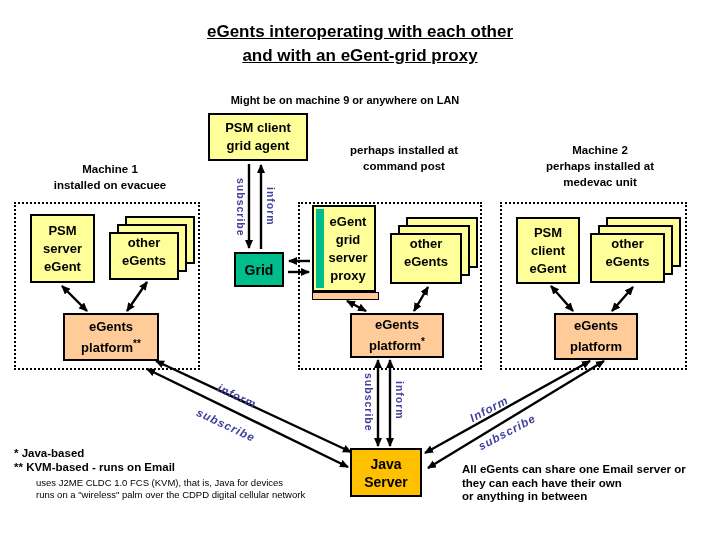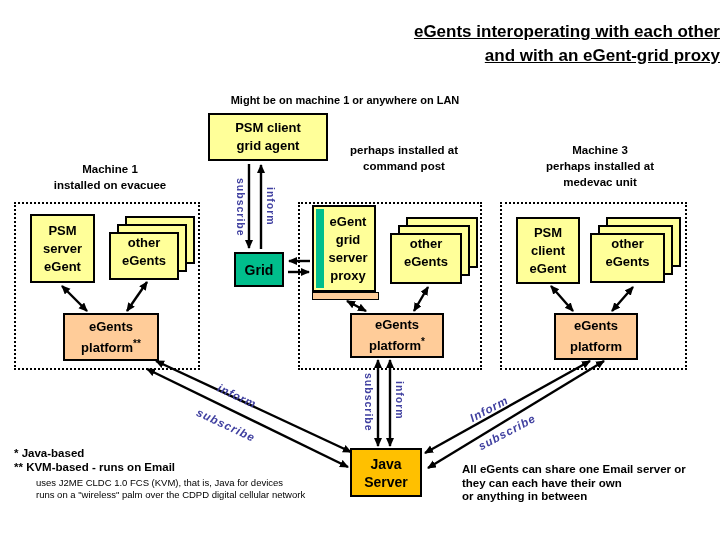--- a/index.html
+++ b/index.html
@@ -6,21 +6,21 @@
     --agent-yellow:#FFFF99;
     --platform-peach:#FFCC99;
     --grid-teal:#00BE8C;
     --email-gold:#FFC000;
     --flow-label-blue:#4040A0;
   }
   *{margin:0;padding:0;box-sizing:border-box;}
   body{background:#fff;font-family:"Liberation Sans",sans-serif;color:#000;}
   .stage{position:relative;width:720px;height:540px;background:#fff;overflow:hidden;}
 
-  .title{position:absolute;left:0;top:20px;width:720px;text-align:right;
+  .title{position:absolute;left:0;top:20px;width:720px;text-align:center;
          font-size:17px;font-weight:bold;line-height:24px;}
   .title .u{text-decoration:underline;}
 
   .note{position:absolute;font-size:11px;font-weight:bold;line-height:14px;}
   .mlabel{position:absolute;text-align:center;font-size:11.5px;font-weight:bold;line-height:16px;}
 
   .mbound{position:absolute;border:2px dotted #000;background:transparent;}
 
   .ybox{position:absolute;background:var(--agent-yellow);border:2px solid #000;
         display:flex;flex-direction:column;align-items:center;justify-content:center;
@@ -59,37 +59,37 @@
 </head>
 <body>
 
 <div class="stage">
 
   <div class="title">
     <div><span class="u">eGents interoperating with each other</span></div>
     <div><span class="u">and with an eGent-grid proxy</span></div>
   </div>
 
-  <div class="note" style="left:155px;top:93px;width:380px;text-align:center;">Might be on machine 1 or anywhere on LAN</div>
-
-  <div class="ybox" style="left:208px;top:113px;width:120px;height:48px;text-align:center;">
+  <div class="note" style="left:155px;top:93px;width:380px;text-align:center;">Might be on machine 9 or anywhere on LAN</div>
+
+  <div class="ybox" style="left:208px;top:113px;width:100px;height:48px;text-align:center;">
     <div>PSM client</div>
     <div>grid agent</div>
   </div>
 
   <div class="mlabel" style="left:20px;top:161px;width:180px;">
     <div>Machine 1</div>
     <div>installed on evacuee</div>
   </div>
   <div class="mlabel" style="left:314px;top:142px;width:180px;">
     <div>perhaps installed at</div>
     <div>command post</div>
   </div>
   <div class="mlabel" style="left:510px;top:142px;width:180px;">
-    <div>Machine 3</div>
+    <div>Machine 2</div>
     <div>perhaps installed at</div>
     <div>medevac unit</div>
   </div>
 
   <div class="mbound" style="left:14px;top:202px;width:186px;height:168px;"></div>
   <div class="mbound" style="left:298px;top:202px;width:184px;height:168px;"></div>
   <div class="mbound" style="left:500px;top:202px;width:187px;height:168px;"></div>
 
   <div class="ybox" style="left:30px;top:214px;width:65px;height:69px;">
     <div>PSM</div>

